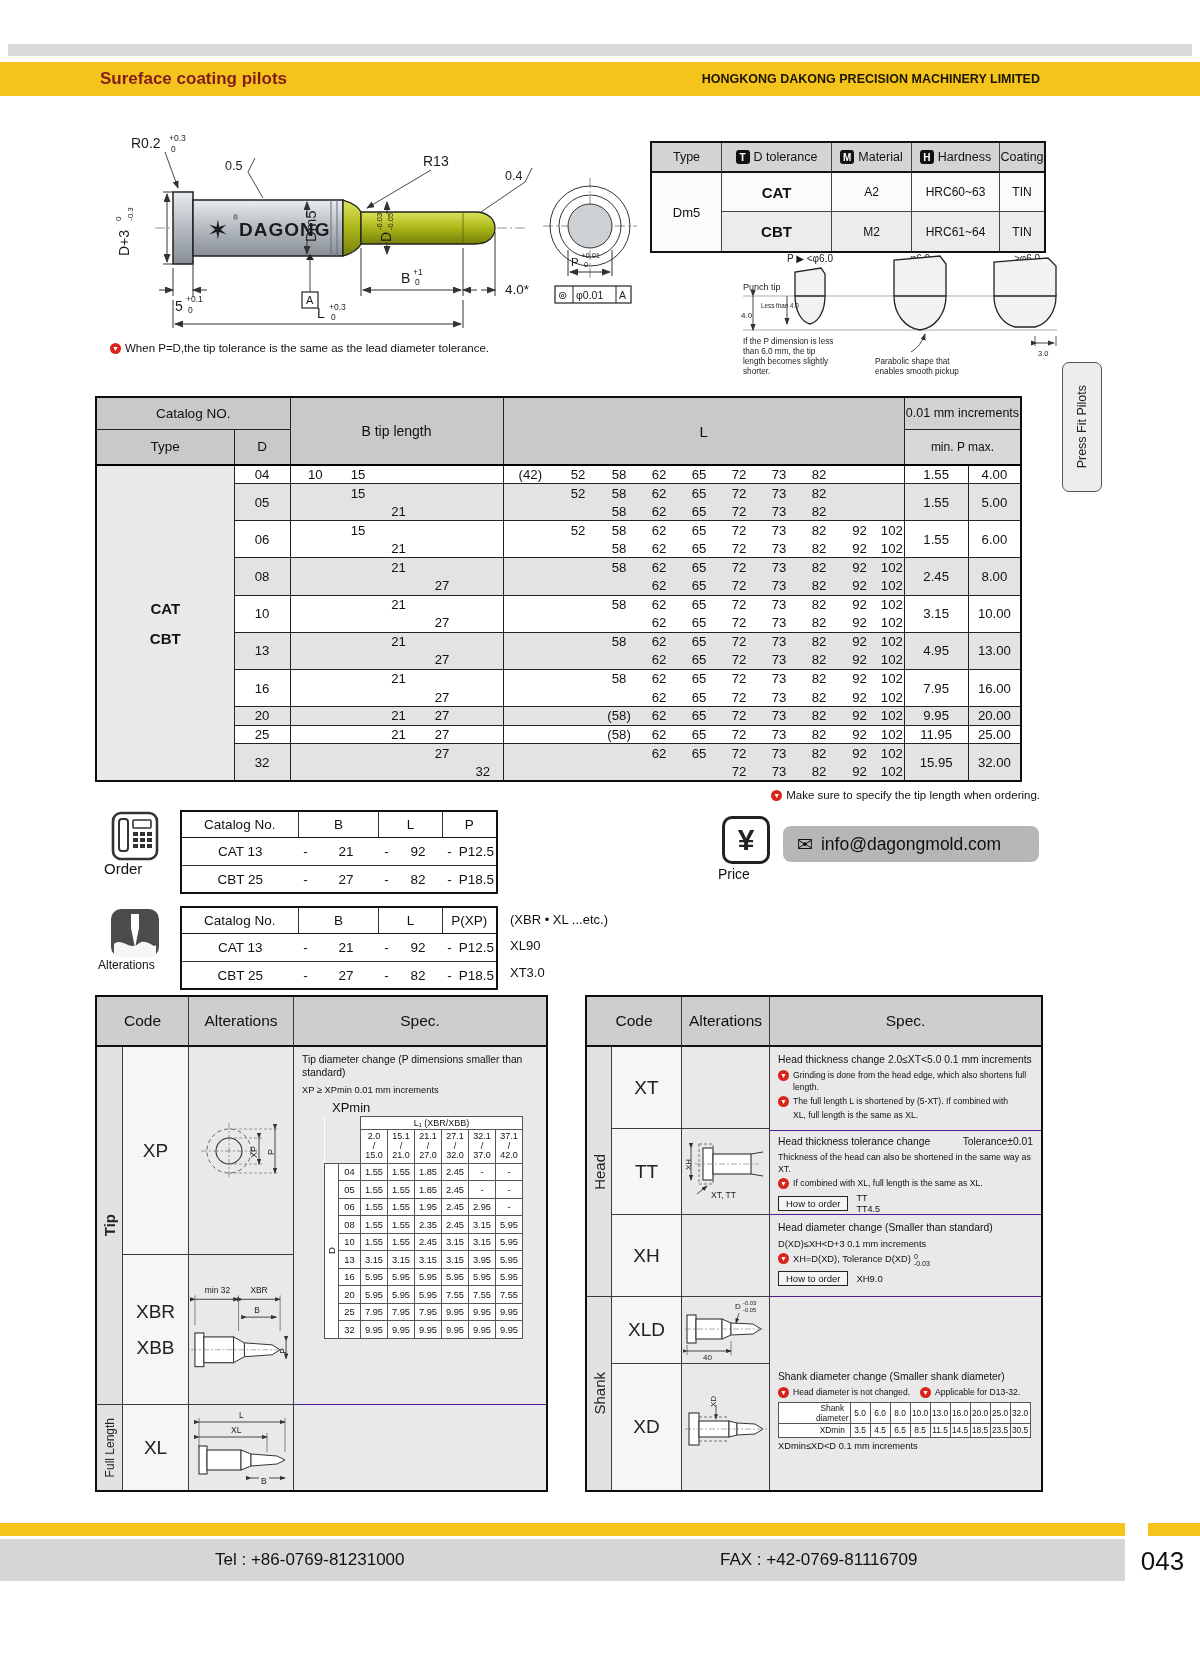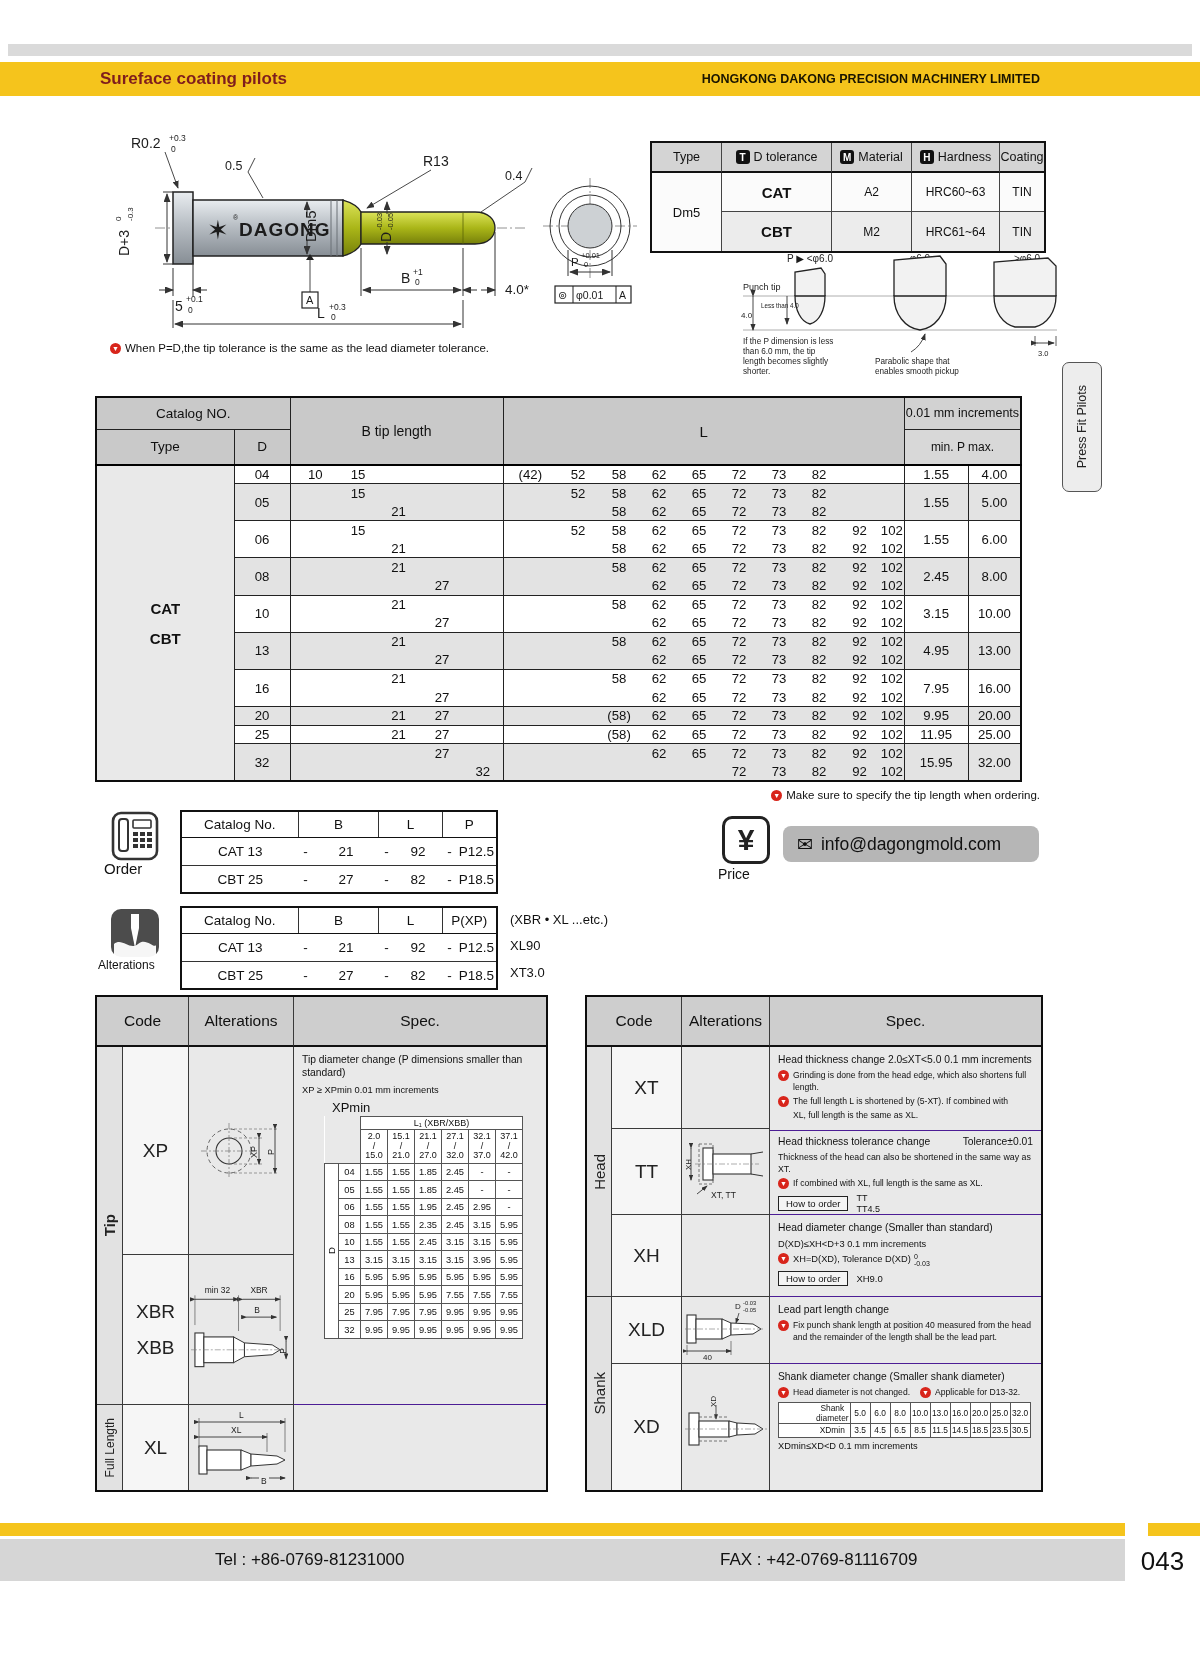--- a/index.html
+++ b/index.html
@@ -1146,27 +1146,20 @@
         <span class="stk">
             <span>0</span>
             <span>-0.03</span>
           </span>
       </div>
       <div class="howline">
         <span class="howbox" data-name="how-to-order-box">How to order</span>
         <span style="font-size:9.5px;">XH9.0</span>
       </div>
     </div>
-    <div class="cell specc" style="left:183px;top:300px;width:271px;height:67px;border-right:none;" data-name="xld-spec-cell">
-      <div class="sl title">Lead part length change</div>
-      <div class="sl warn" style="font-size:8.6px;">
-          <span class="wi" data-name="warning-icon">▼</span>
-          <span>Fix punch shank length at position 40 measured from the head and the remainder of the length shall be the lead part.</span>
-        </div>
-    </div>
     <div class="cell specc" style="left:183px;top:367px;width:271px;height:126px;border-right:none;border-bottom:none;" data-name="xd-spec-cell">
       <div class="sl title">Shank diameter change (Smaller shank diameter)</div>
       <div class="sl warn" style="font-size:8.6px;">
         <span class="wi" data-name="warning-icon">▼</span>
           <span>Head diameter is not changed.</span>
         <span class="wi" style="margin-left:10px;" data-name="warning-icon">▼</span>
           <span>Applicable for D13-32.</span>
       </div>
       <table class="xdt" data-name="xd-min-table">
           <tbody id="xd-tb">

